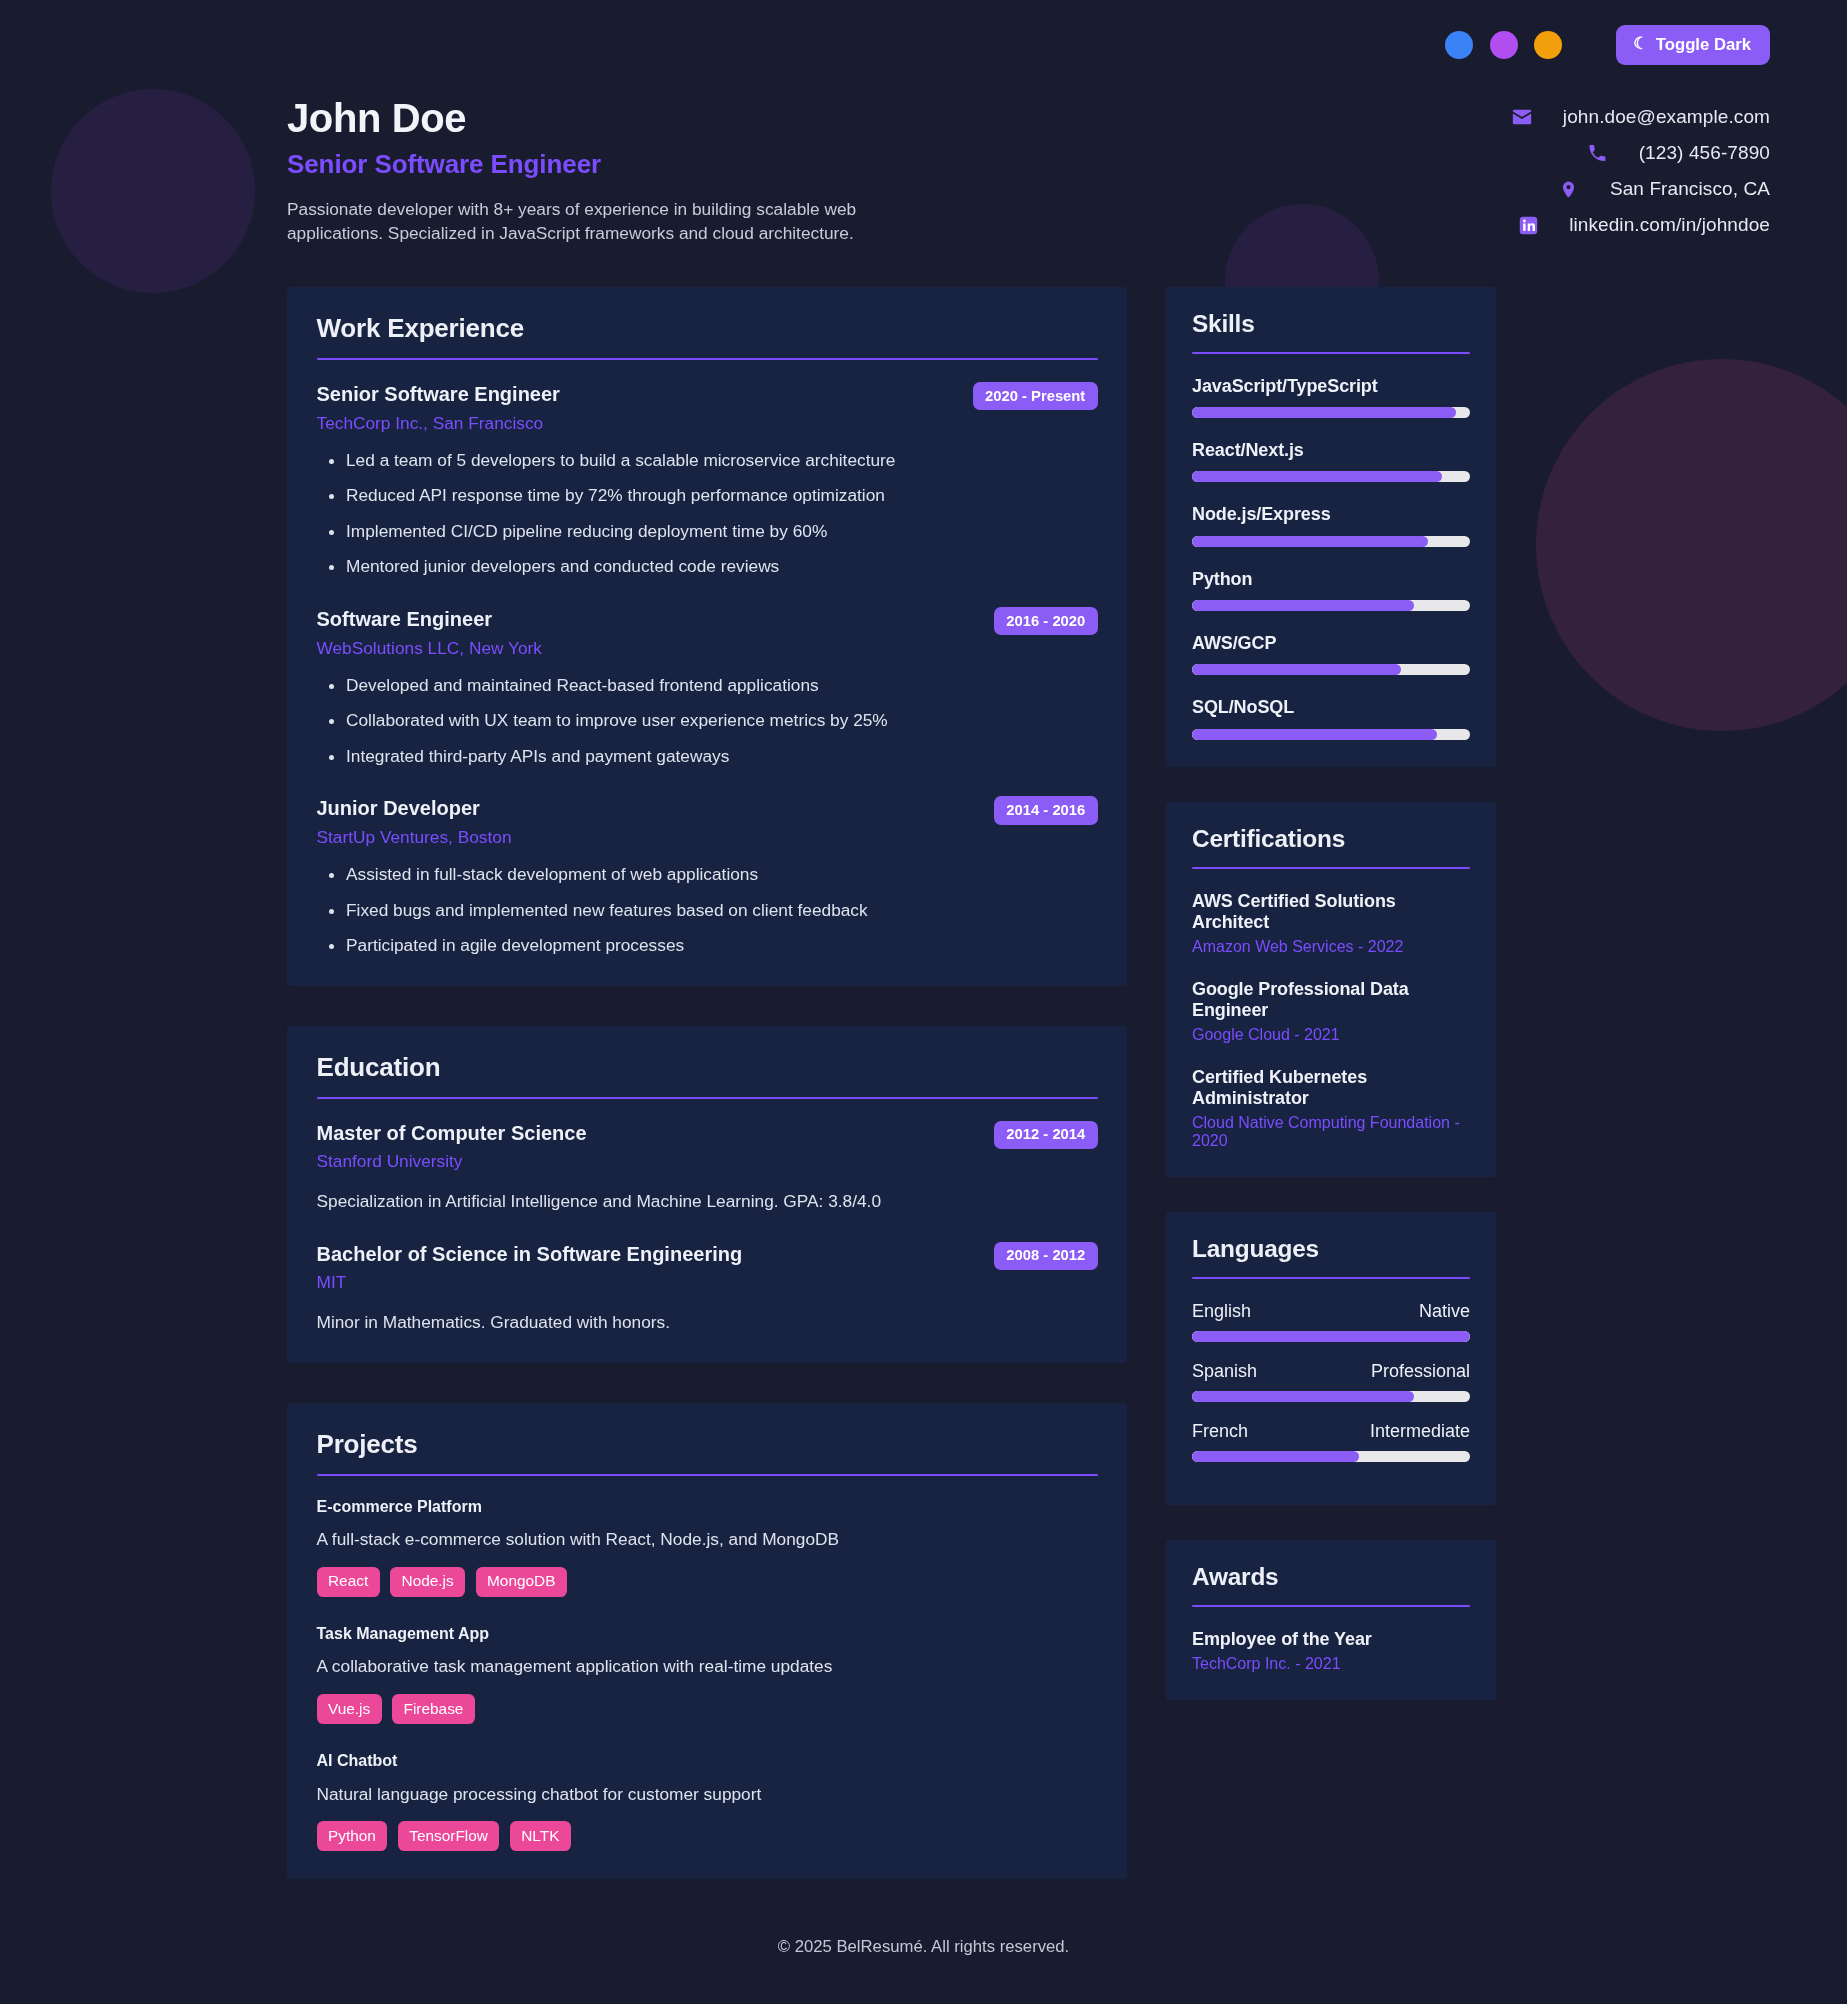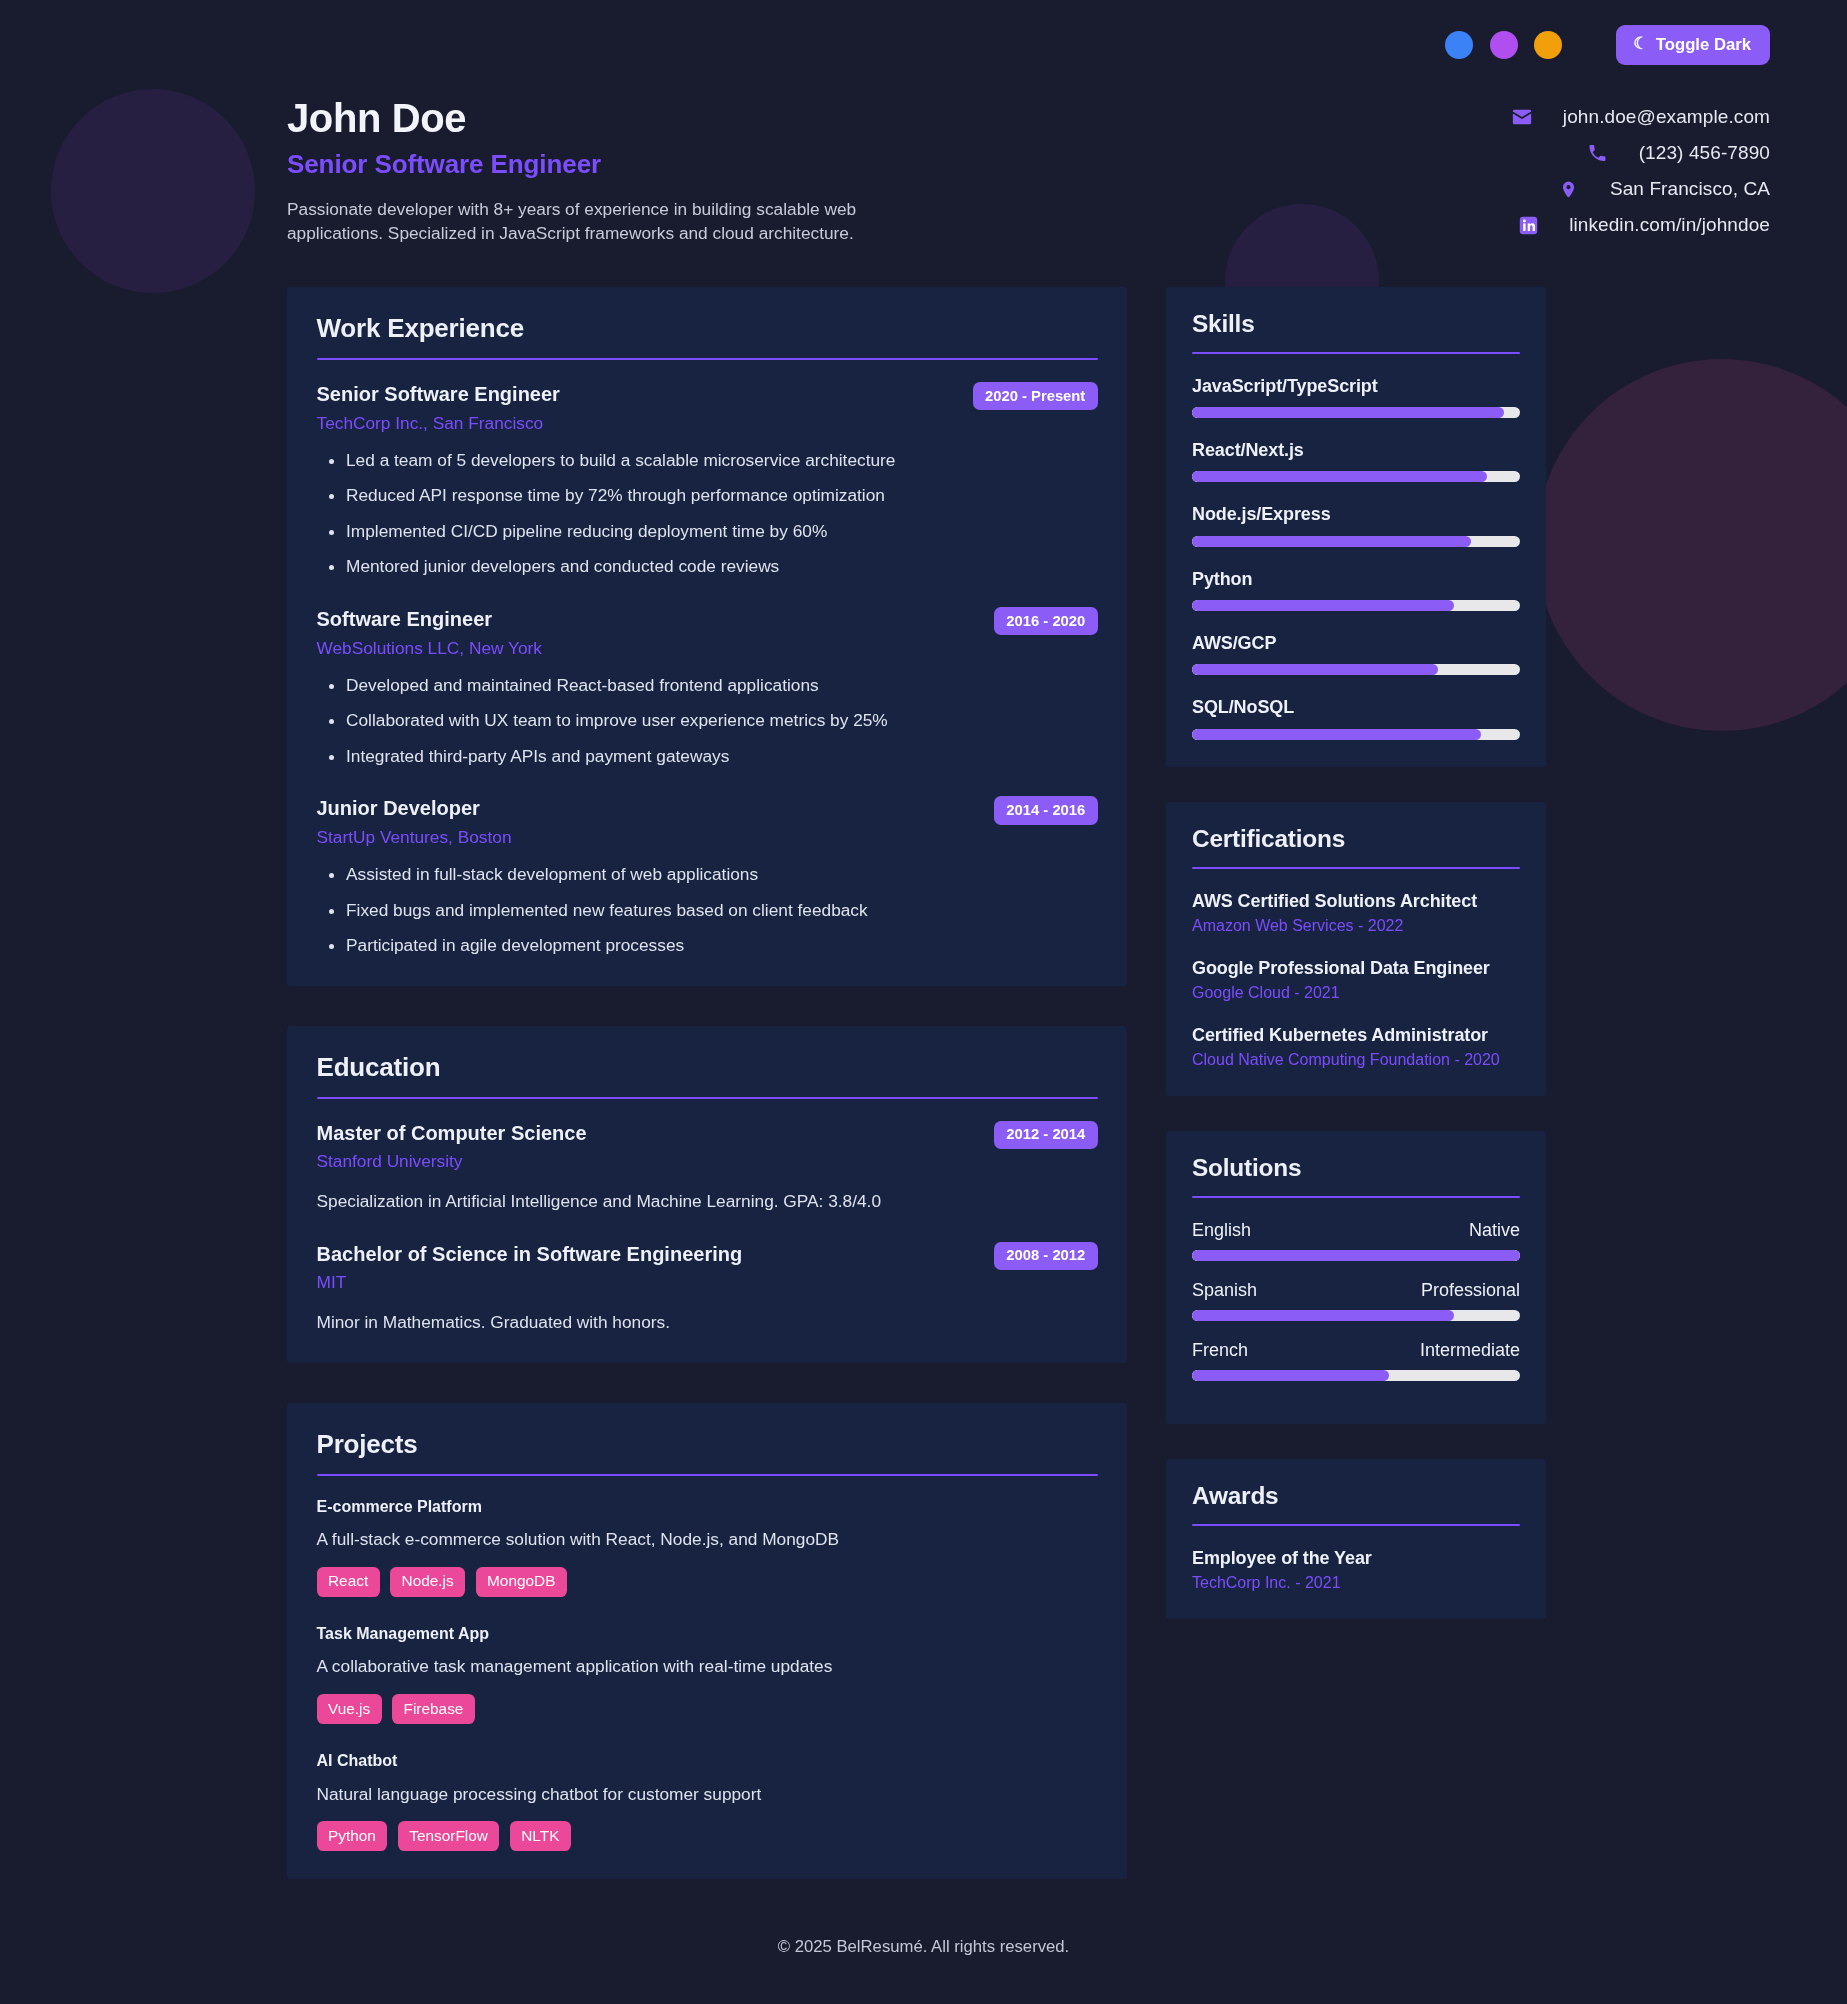--- a/index.html
+++ b/index.html
@@ -65,21 +65,21 @@
     margin-top:9px; font-size:26px; font-weight:700;
     color:#7c4dff; letter-spacing:-0.1px;
   }
   .summary {
     margin-top:16.7px; font-size:17.3px; line-height:1.42;
     color:#c7ccdb; max-width:635px;
   }
 
   
   .col-main { position:absolute; left:287px; top:287px; width:840px; z-index:2; }
-  .col-side { position:absolute; left:1166px; top:287px; width:380px; z-index:2; }
+  .col-side { position:absolute; left:1166px; top:287px; width:330px; z-index:2; }
 
   .card {
     background:#172340; border-radius:3px;
     padding:26px 29.5px 28px 29.5px; margin-bottom:40px;
   }
   .card-side { padding:23px 26px 27px 26px; margin-bottom:35px; }
 
   .sec-title {
     font-size:26px; font-weight:700; color:#eef0f7;
     letter-spacing:-0.2px; padding-bottom:14px;
@@ -393,21 +393,21 @@
           <div class="cert-sub">Google Cloud - 2021</div>
         </div>
         <div class="cert">
           <div class="cert-title">Certified Kubernetes Administrator</div>
           <div class="cert-sub">Cloud Native Computing Foundation - 2020</div>
         </div>
       </div>
   </section>
 
   <section class="card card-side">
-    <div class="sec-title sec-title-side">Solutions</div>
+    <div class="sec-title sec-title-side">Languages</div>
     <div class="sec-rule"></div>
     <div id="lang-entries">
         <div class="lang">
           <div class="lang-head">
             <span>English</span>
             <span>Native</span>
           </div>
           <div class="bar">
             <div class="bar-fill" style="width: 100%;"></div>
           </div>

